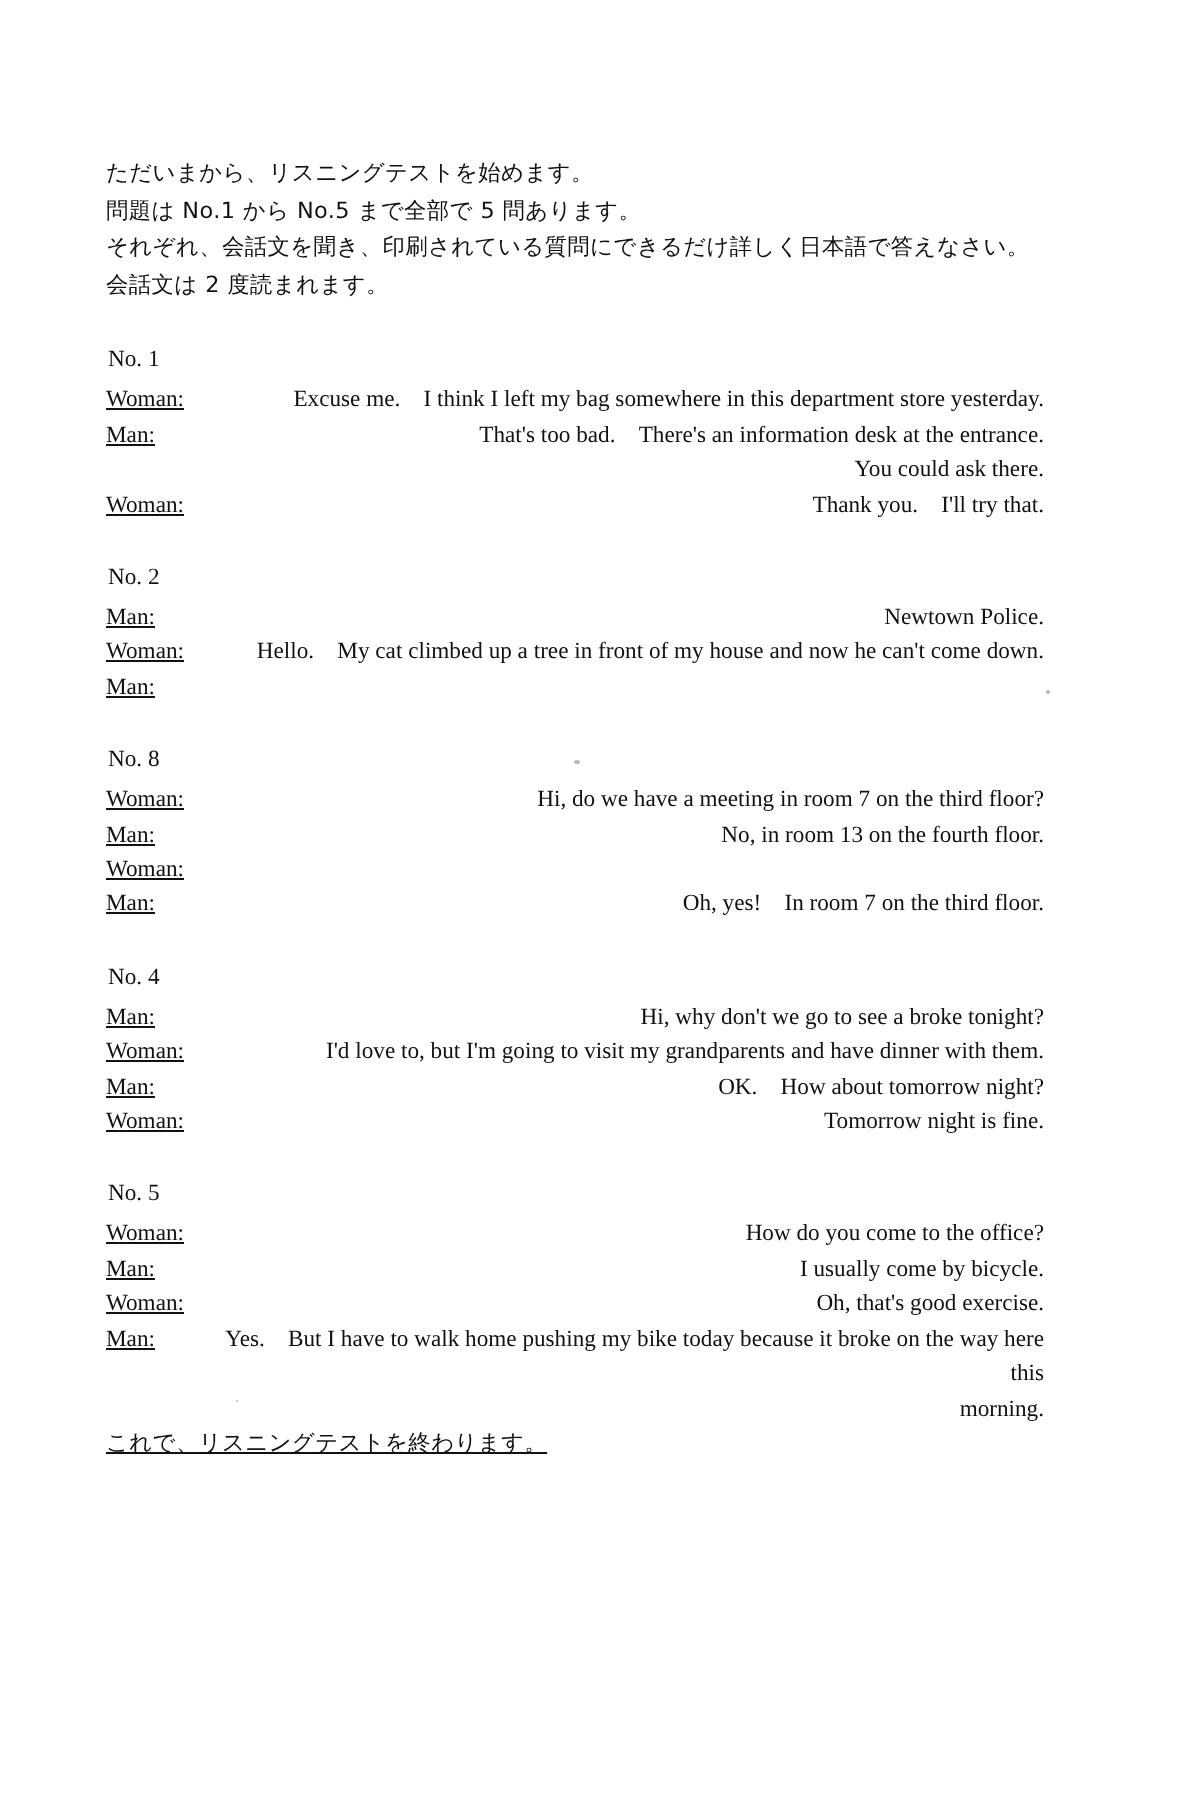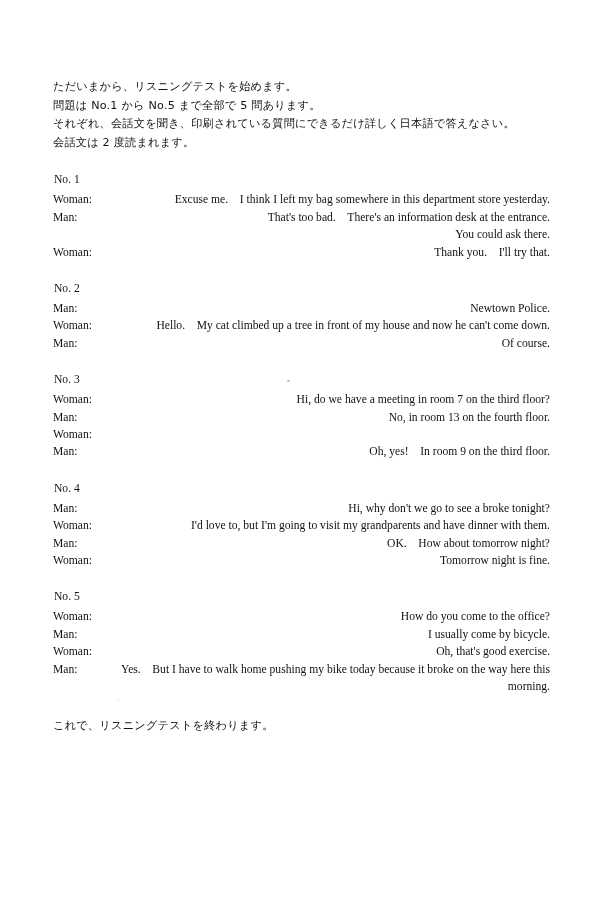--- a/index.html
+++ b/index.html
@@ -12,37 +12,37 @@
     background: #ffffff;
     font-family: "Liberation Serif", serif;
     color: #111111;
     overflow: hidden;
   }
   .page {
     position: relative;
     width: 600px;
     height: 777px;
     box-sizing: border-box;
-    padding: 78px 50px 0 53px;
+    padding: 78px 78px 0 53px;
   }
   .jp {
     font-family: "DejaVu Sans", sans-serif;
     font-size: 11.2px;
     line-height: 18.6px;
     letter-spacing: 0.2px;
     color: #14100f;
   }
   .intro {
     margin: 0 0 0 0;
   }
   .intro div {
     white-space: nowrap;
   }
   .closing {
-    margin-top: 21px;
+    text-decoration: underline;
   }
   .section {
     margin-top: 19px;
   }
   .section-label {
     font-family: "Liberation Serif", serif;
     font-size: 11.6px;
     line-height: 17px;
     margin-left: 1px;
     margin-bottom: 3px;
@@ -52,20 +52,21 @@
     display: flex;
     align-items: flex-start;
     font-size: 11.6px;
     line-height: 17.4px;
     color: #14100f;
   }
   .speaker {
     flex: 0 0 auto;
     width: 52px;
     white-space: nowrap;
+    text-decoration: underline;
   }
   .utter {
     flex: 1 1 auto;
     text-align: right;
   }
   .cont .speaker {
     visibility: hidden;
   }
   
   .speck {
@@ -116,40 +117,39 @@
     <div class="line">
       <span class="speaker">Man:</span>
       <span class="utter">Newtown Police.</span>
     </div>
     <div class="line">
       <span class="speaker">Woman:</span>
       <span class="utter">Hello.　My cat climbed up a tree in front of my house and now he can't come down.</span>
     </div>
     <div class="line">
       <span class="speaker">Man:</span>
-      <span class="utter">Of course.</span>
-    </div>
-  </div>
-
-  <div class="section">
-    <div class="section-label">No. 3</div>
+    </div>
+  </div>
+
+  <div class="section">
+    <div class="section-label">No. 8</div>
     <div class="line">
       <span class="speaker">Woman:</span>
       <span class="utter">Hi, do we have a meeting in room 7 on the third floor?</span>
     </div>
     <div class="line">
       <span class="speaker">Man:</span>
       <span class="utter">No, in room 13 on the fourth floor.</span>
     </div>
     <div class="line">
       <span class="speaker">Woman:</span>
     </div>
     <div class="line">
       <span class="speaker">Man:</span>
-      <span class="utter">Oh, yes!　In room 9 on the third floor.</span>
+      <span class="utter">Oh, yes!　In room 7 on the third floor.</span>
     </div>
   </div>
 
   <div class="section">
     <div class="section-label">No. 4</div>
     <div class="line">
       <span class="speaker">Man:</span>
       <span class="utter">Hi, why don't we go to see a broke tonight?</span>
     </div>
     <div class="line">

